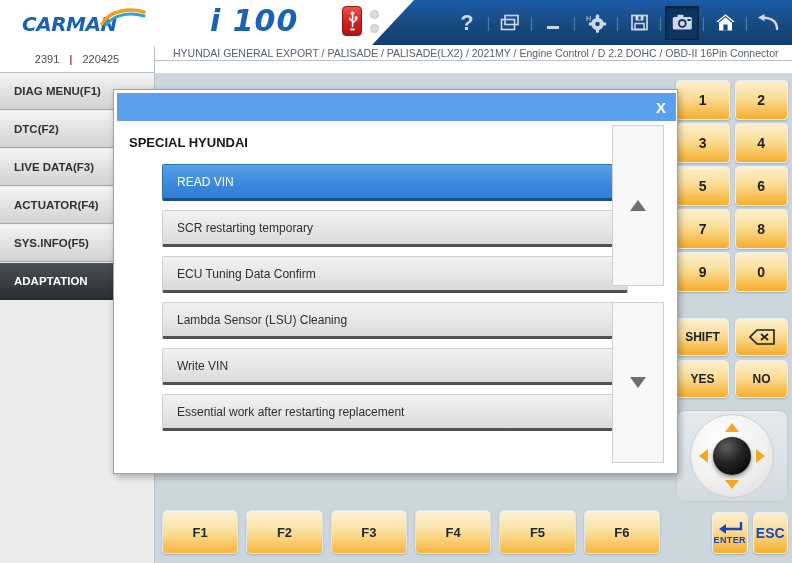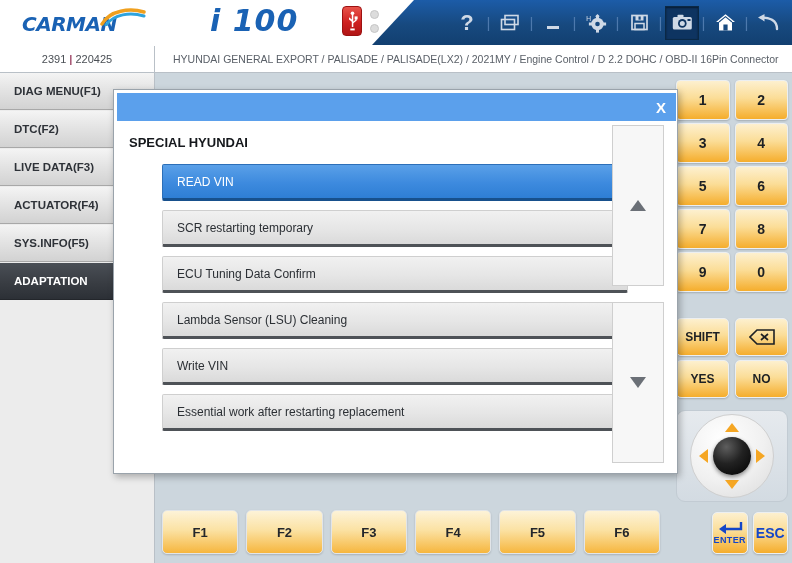--- a/index.html
+++ b/index.html
@@ -60,36 +60,36 @@
   }
   .ticon.pressed {
     background: #0e3461; border: 1px solid #0a2845;
     box-shadow: inset 0 1px 2px rgba(0,0,0,.5);
   }
   .tsep { color: #4d79ad; font-size: 15px; width: 9px; text-align: center; }
   .qmark { font-size: 22px; font-weight: bold; color: #cfd9e6; }
 
   
   .crumbbar {
-    position: absolute; left: 155px; top: 46px; width: 637px; height: 27px;
+    position: absolute; left: 155px; top: 46px; width: 637px; height: 15px;
     background: #ffffff; border-bottom: 1px solid #b9c0c7;
     display: flex; align-items: center;
   }
   .crumbtext {
     margin-left: 18px; font-size: 10.5px; color: #5a6068; white-space: nowrap;
   }
 
   
   .sidebar {
     position: absolute; left: 0; top: 46px; width: 155px; height: 517px;
     background: #ececec; border-right: 1px solid #b9c0c7;
   }
   .sb-status {
     height: 27px; background: #fff; border-bottom: 1px solid #b9c0c7;
-    display: flex; align-items: center; justify-content: center; gap: 3px;
+    display: flex; align-items: center; justify-content: center; gap: 10px;
     font-size: 11px; color: #4a4f55;
   }
   .sb-sep { color: #a14b6b; font-weight: bold; }
   .sb-btn {
     height: 37px; margin: 0 0 1px 0;
     background: linear-gradient(180deg, #f4f4f4 0%, #e3e3e3 48%, #d2d2d2 100%);
     border-bottom: 1px solid #a8a8a8;
     display: flex; align-items: center;
     padding-left: 14px;
     font-size: 11.5px; font-weight: bold; color: #2e3238;

